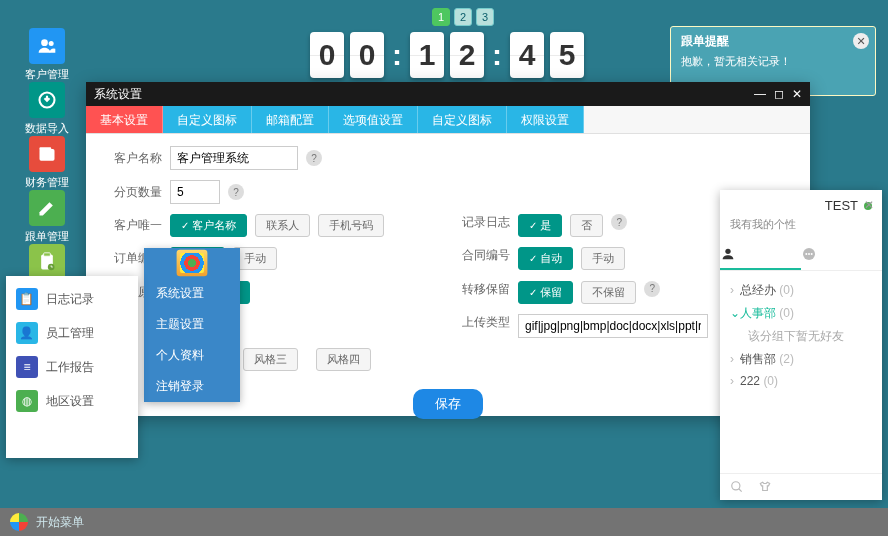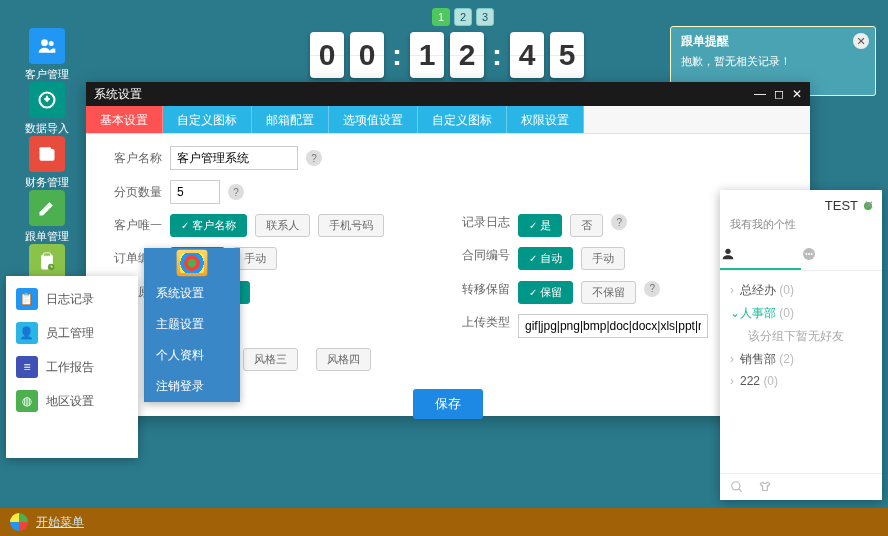--- a/index.html
+++ b/index.html
@@ -38,21 +38,21 @@
 .row { display:flex; align-items:center; margin-bottom:10px; gap:8px;}
 .col-l { width:50%; display:flex; align-items:center; gap:8px;}
 .col-r { width:50%; display:flex; align-items:flex-start; gap:8px;}
 .flabel { width:58px; text-align:right; color:#666; font-size:12px;}
 .finput { height:24px; border:1px solid #ccc; padding:0 6px; font-size:12px; }
 .help { width:16px; height:16px; border-radius:50%; background:#ddd; color:#777; display:inline-flex; align-items:center; justify-content:center; font-size:10px;}
 .pill { padding:3px 10px; border-radius:3px; font-size:11px; cursor:pointer; border:1px solid #ccc; color:#666; background:#f5f5f5;}
 .pill.on { background:#009688; color:#fff; border-color:#009688;}
 .pill.on::before{ content:'✓ '; font-size:10px;}
 .styles { display:flex; gap:18px; margin-left:66px;align-items:center;}
-.save-btn{ display:block; margin:18px auto 0; padding:6px 22px; background:#1e88e5; color:#fff; border:none; border-radius:3px; cursor:pointer; font-size:13px;}
+.save-btn{ display:block; margin:18px auto 0; padding:6px 22px; background:#1e88e5; color:#fff; border:none; border-radius:10px; cursor:pointer; font-size:13px;}
 .win-folder{ width:28px; height:24px; background:linear-gradient(#ffd76a,#f0a030); border-radius:3px; position:relative;}
 .win-folder::after{content:'';position:absolute;inset:3px;background:radial-gradient(circle,#4caf50 0 25%,#f44336 25% 50%,#2196f3 50% 75%,#ffeb3b 75%);border-radius:2px;}
 
 
 .ctx { position:absolute; left:144px; top:248px; width:96px; background:#3a87c8; box-shadow:0 2px 8px rgba(0,0,0,.3);}
 .ctx .ctx-hdr{ height:30px; display:flex; align-items:center; justify-content:center;}
 .ctx .ctx-hdr .win-folder{transform:scale(1.1);}
 .ctx-item{ padding:7px 12px; color:#fff; font-size:12px; cursor:pointer;}
 
 
@@ -70,21 +70,21 @@
 .test-tabs{ display:flex; border-bottom:1px solid #eee;}
 .test-tabs div{ flex:1; text-align:center; padding:6px 0; color:#999; cursor:pointer;}
 .test-tabs div.act{ color:#333; border-bottom:2px solid #1abc9c;}
 .tree{ flex:1; padding:8px 10px; font-size:12px; color:#555;}
 .tree-item{ padding:3px 0; cursor:pointer;}
 .tree-item.sub{ padding-left:18px; color:#aaa;}
 .tree-item .ar{ display:inline-block; width:10px; color:#bbb;}
 .test-ft{ border-top:1px solid #eee; padding:6px 10px; display:flex; gap:14px; color:#bbb;}
 
 
-.taskbar{ position:absolute; left:0; right:0; bottom:0; height:28px; background:#a16207; display:flex; align-items:center; padding:8px 10px; gap:8px; color:#d0e8ee;text-decoration:underline;}
+.taskbar{ position:absolute; left:0; right:0; bottom:0; height:28px; background:#737373; display:flex; align-items:center; padding:8px 10px; gap:8px; color:#d0e8ee;}
 .start{ width:18px; height:18px; border-radius:50%; background:conic-gradient(#4caf50 0 90deg,#f44336 90deg 180deg,#2196f3 180deg 270deg,#ffeb3b 270deg); }
 svg{display:block;}
 </style>
 </head>
 <body>
 
 <div class="desk-col">
   <div class="desk-icon">
       <div class="ic ic-blue">
         <svg width="20" height="20" viewBox="0 0 24 24" fill="#fff">

